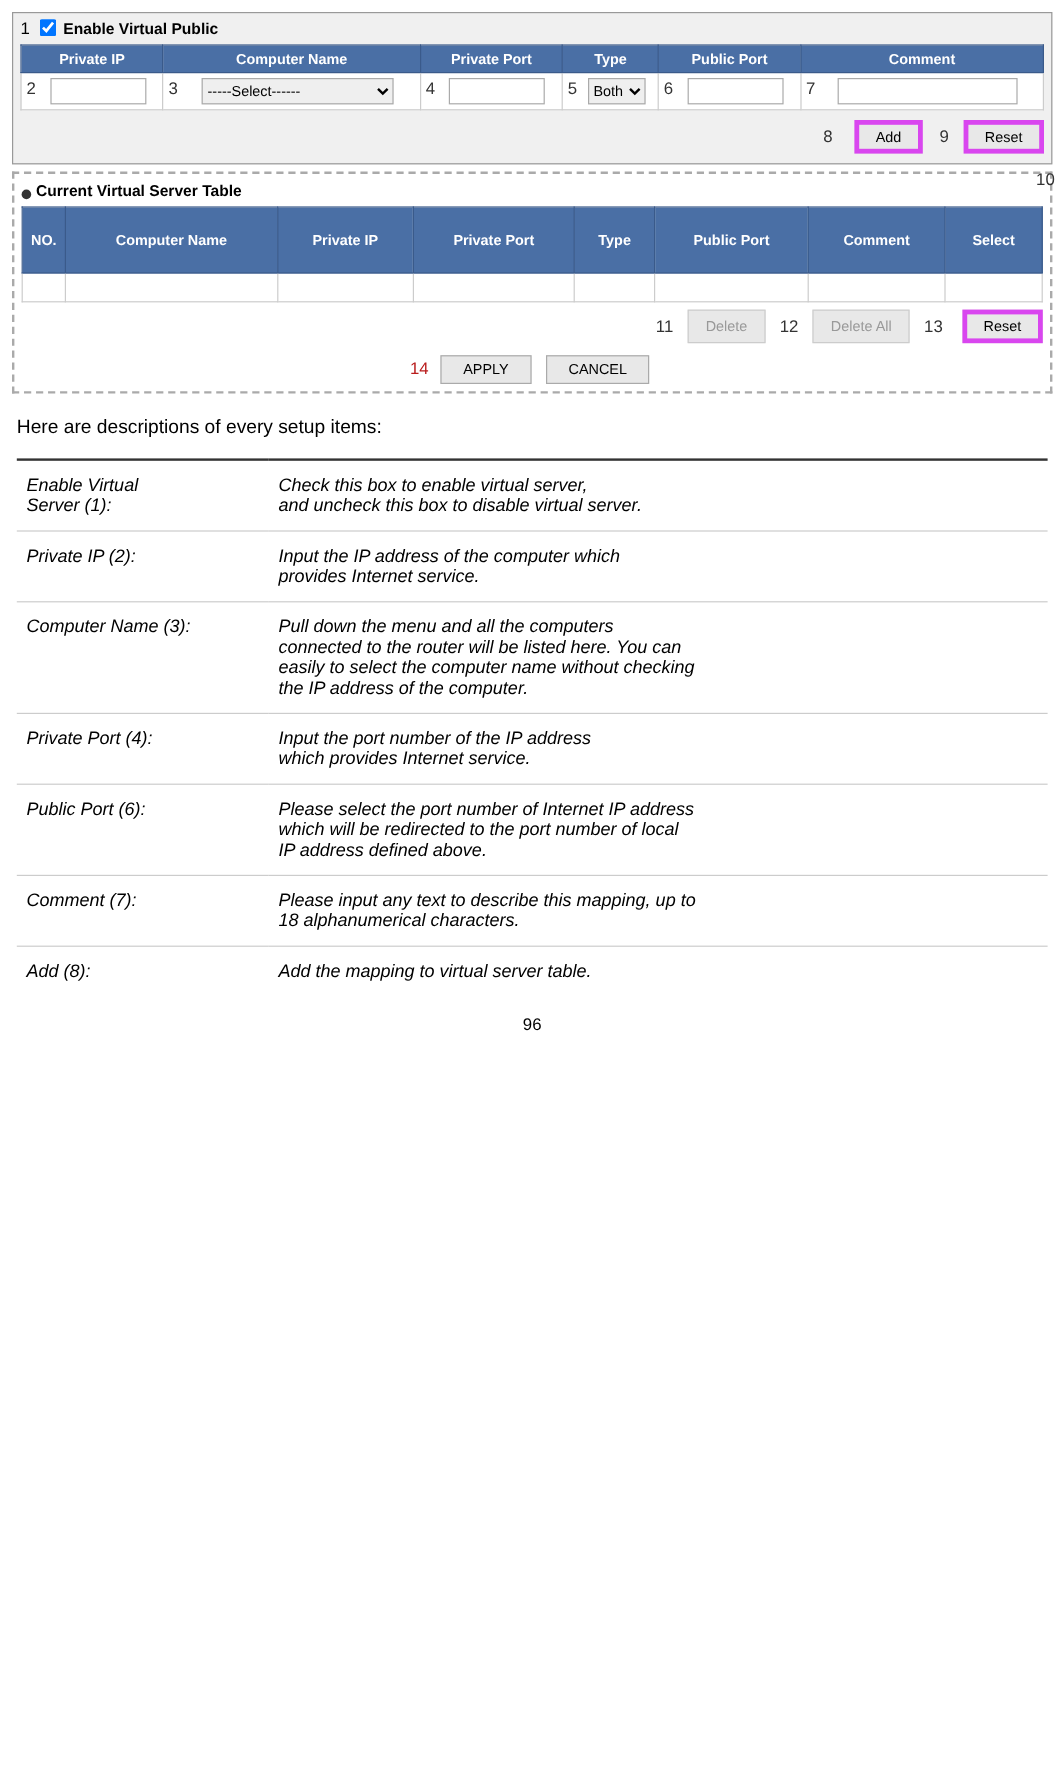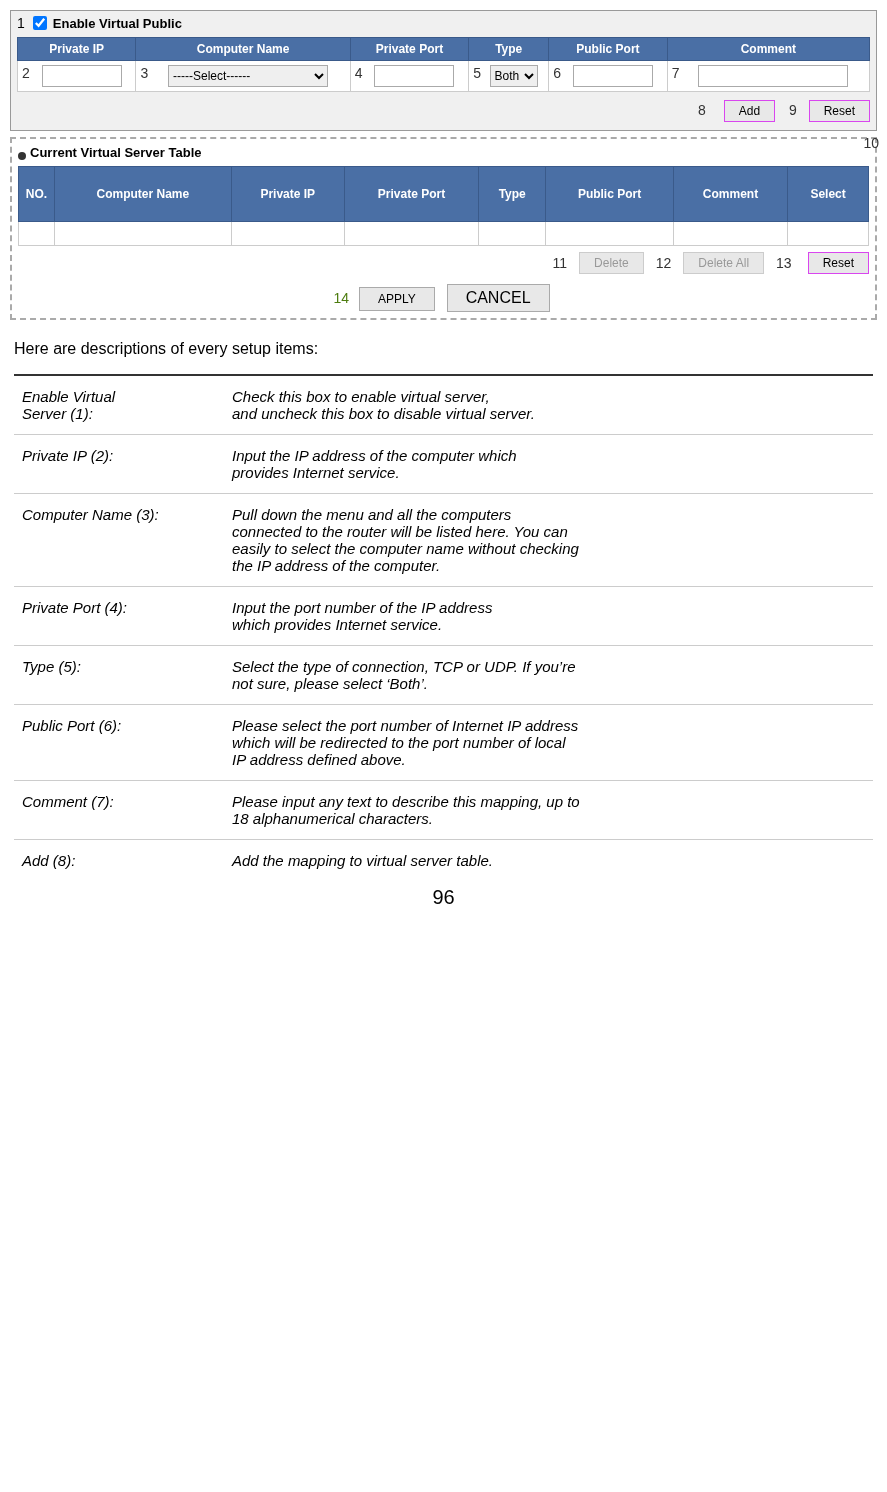--- a/index.html
+++ b/index.html
@@ -82,21 +82,21 @@
 
     
     .add-reset-row {
       text-align: right;
       padding: 4px 0;
     }
     .btn {
       padding: 3px 14px;
       font-size: 12px;
       cursor: pointer;
-      border: 1px solid #d946ef;
+      border: 4px solid #d946ef;
       background: #e8e8e8;
       margin-left: 4px;
     }
 
     
     .current-section {
       border: 2px dashed #aaa;
       padding: 6px;
       margin-bottom: 10px;
     }
@@ -161,21 +161,21 @@
     .btn-apply {
       padding: 4px 18px;
       font-size: 12px;
       cursor: pointer;
       border: 1px solid #aaa;
       background: #e8e8e8;
       margin: 0 4px;
     }
     .btn-cancel {
       padding: 4px 18px;
-      font-size: 16px;
+      font-size: 12px;
       cursor: pointer;
       border: 1px solid #aaa;
       background: #e8e8e8;
       margin: 0 4px;
     }
 
     
     .desc-section {
       margin-top: 20px;
       padding: 0 4px;
@@ -201,22 +201,22 @@
       width: 200px;
       white-space: nowrap;
     }
     .desc-separator {
       border-top: 1px solid #ccc;
     }
 
     
     .page-num {
       text-align: center;
-      margin-top: 5px;
-      font-size: 20px;
+      margin-top: 15px;
+      font-size: 14px;
     }
 
     
     .top-area {
       position: relative;
       margin-bottom: 10px;
     }
   </style>
 </head>
 <body>
@@ -323,21 +323,21 @@
     <div class="del-row">
       <span style="font-size:14px;color:#333;align-self:center;margin-right:6px;">11</span>
       <button class="btn-disabled">Delete</button>
       <span style="font-size:14px;color:#333;align-self:center;margin: 0 6px;">12</span>
       <button class="btn-disabled">Delete All</button>
       <span style="font-size:14px;color:#333;align-self:center;margin-left:6px;margin-right:6px;">13</span>
       <button class="btn">Reset</button>
     </div>
 
     <div class="apply-cancel-row">
-      <span style="font-size:14px;color:#4d7c0f;margin-right:2px;">14</span>
+      <span style="font-size:14px;color:#b91c1c;margin-right:2px;">14</span>
       <button class="btn-apply">APPLY</button>
       <button class="btn-cancel">CANCEL</button>
     </div>
   </div>
 </div>
 
 <div class="desc-section">
   <p class="desc-intro">Here are descriptions of every setup items:</p>
 
   <table class="desc-table">
@@ -359,25 +359,20 @@
 connected to the router will be listed here. You can
 easily to select the computer name without checking
 the IP address of the computer.</td>
         </tr>
         <tr class="desc-separator">
           <td style="font-style: italic; vertical-align: top; padding-top: 12px; width: 210px; white-space: pre-line;">Private Port (4):</td>
           <td style="font-style: italic; vertical-align: top; padding-top: 12px; padding-bottom: 12px; white-space: pre-line;">Input the port number of the IP address
 which provides Internet service.</td>
         </tr>
         <tr class="desc-separator">
-          <td style="font-style: italic; vertical-align: top; padding-top: 12px; width: 210px; white-space: pre-line;">Type (5):</td>
-          <td style="font-style: italic; vertical-align: top; padding-top: 12px; padding-bottom: 12px; white-space: pre-line;">Select the type of connection, TCP or UDP. If you’re
-not sure, please select ‘Both’.</td>
-        </tr>
-        <tr class="desc-separator">
           <td style="font-style: italic; vertical-align: top; padding-top: 12px; width: 210px; white-space: pre-line;">Public Port (6):</td>
           <td style="vertical-align: top; padding-top: 12px; padding-bottom: 12px; white-space: pre-line;">Please select the port number of Internet IP address
 which will be redirected to the port number of local
 IP address defined above.</td>
         </tr>
         <tr class="desc-separator">
           <td style="font-style: italic; vertical-align: top; padding-top: 12px; width: 210px; white-space: pre-line;">Comment (7):</td>
           <td style="font-style: italic; vertical-align: top; padding-top: 12px; padding-bottom: 12px; white-space: pre-line;">Please input any text to describe this mapping, up to
 18 alphanumerical characters.</td>
         </tr>

